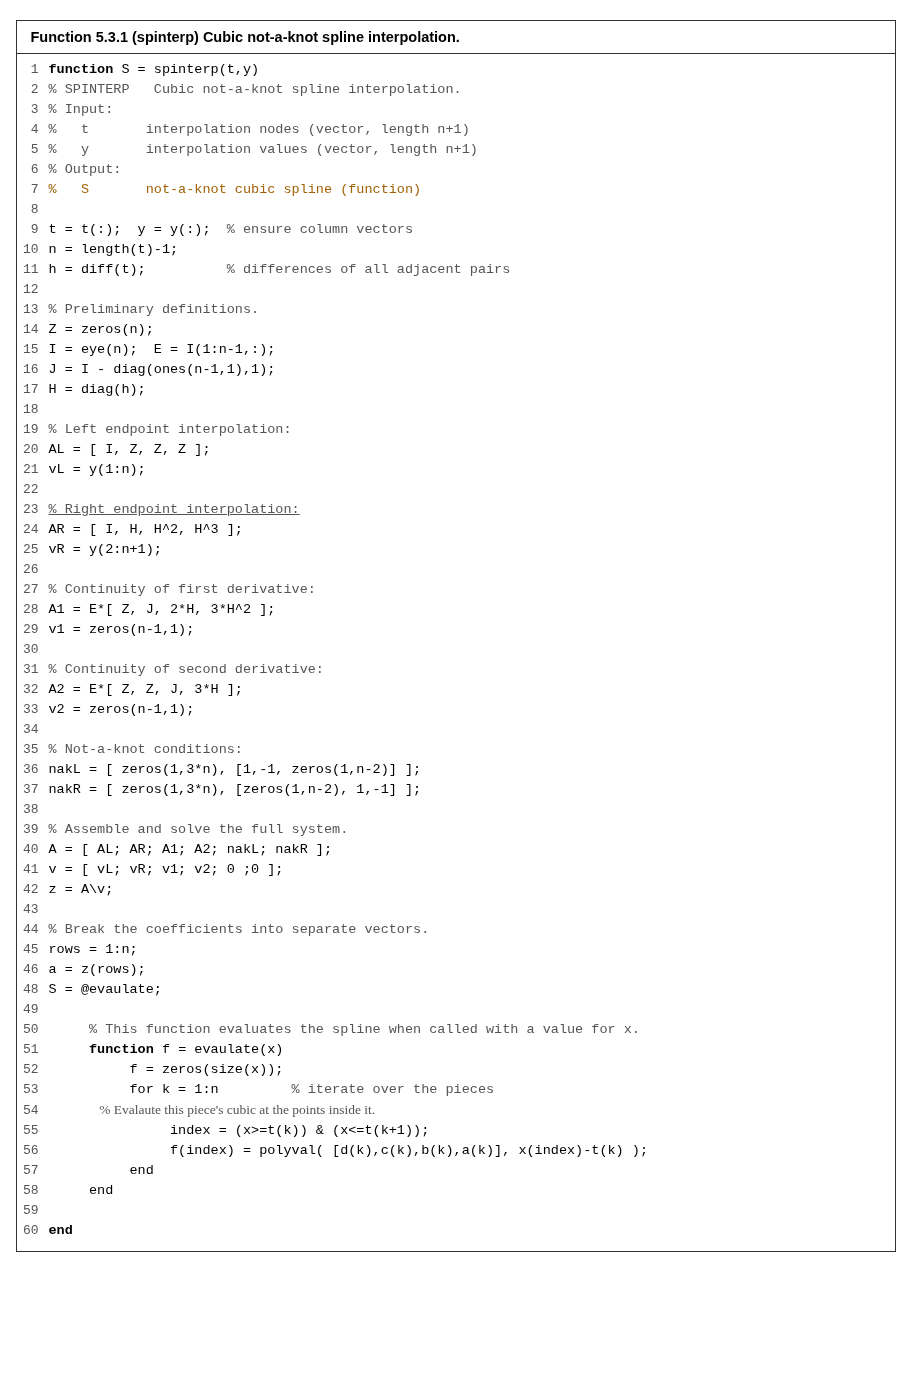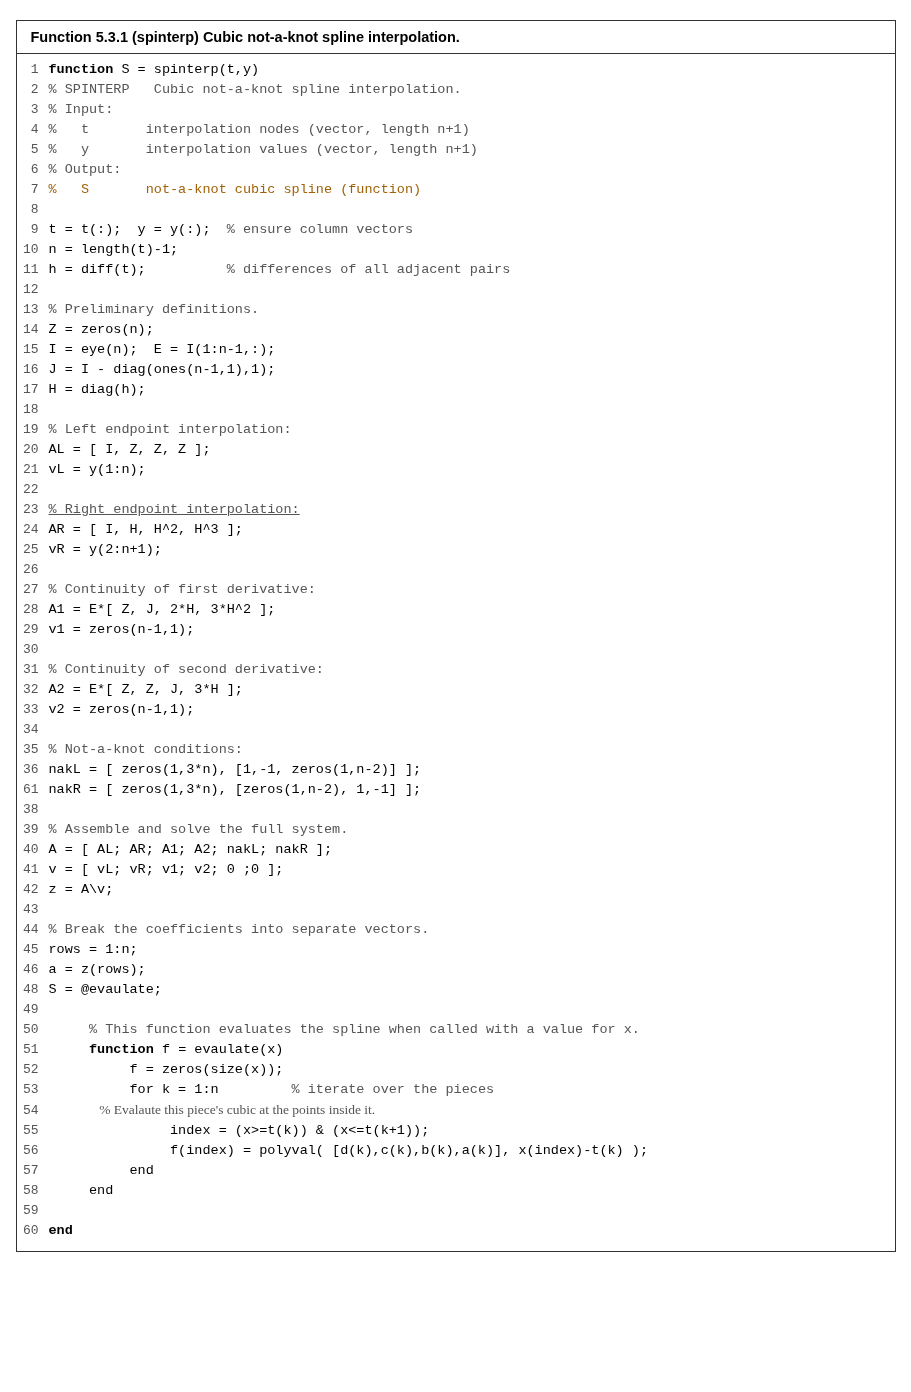--- a/index.html
+++ b/index.html
@@ -194,21 +194,21 @@
       </div>
       <div class="code-line">
         <span class="line-num">35</span>
         <span class="line-code" style="color: rgb(85, 85, 85);">% Not-a-knot conditions:</span>
       </div>
       <div class="code-line">
         <span class="line-num">36</span>
         <span class="line-code">nakL = [ zeros(1,3*n), [1,-1, zeros(1,n-2)] ];</span>
       </div>
       <div class="code-line">
-        <span class="line-num">61</span>
+        <span class="line-num">37</span>
         <span class="line-code">nakR = [ zeros(1,3*n), [zeros(1,n-2), 1,-1] ];</span>
       </div>
       <div class="code-line">
         <span class="line-num">38</span>
         <span class="line-code"></span>
       </div>
       <div class="code-line">
         <span class="line-num">39</span>
         <span class="line-code" style="color: rgb(85, 85, 85);">% Assemble and solve the full system.</span>
       </div>

